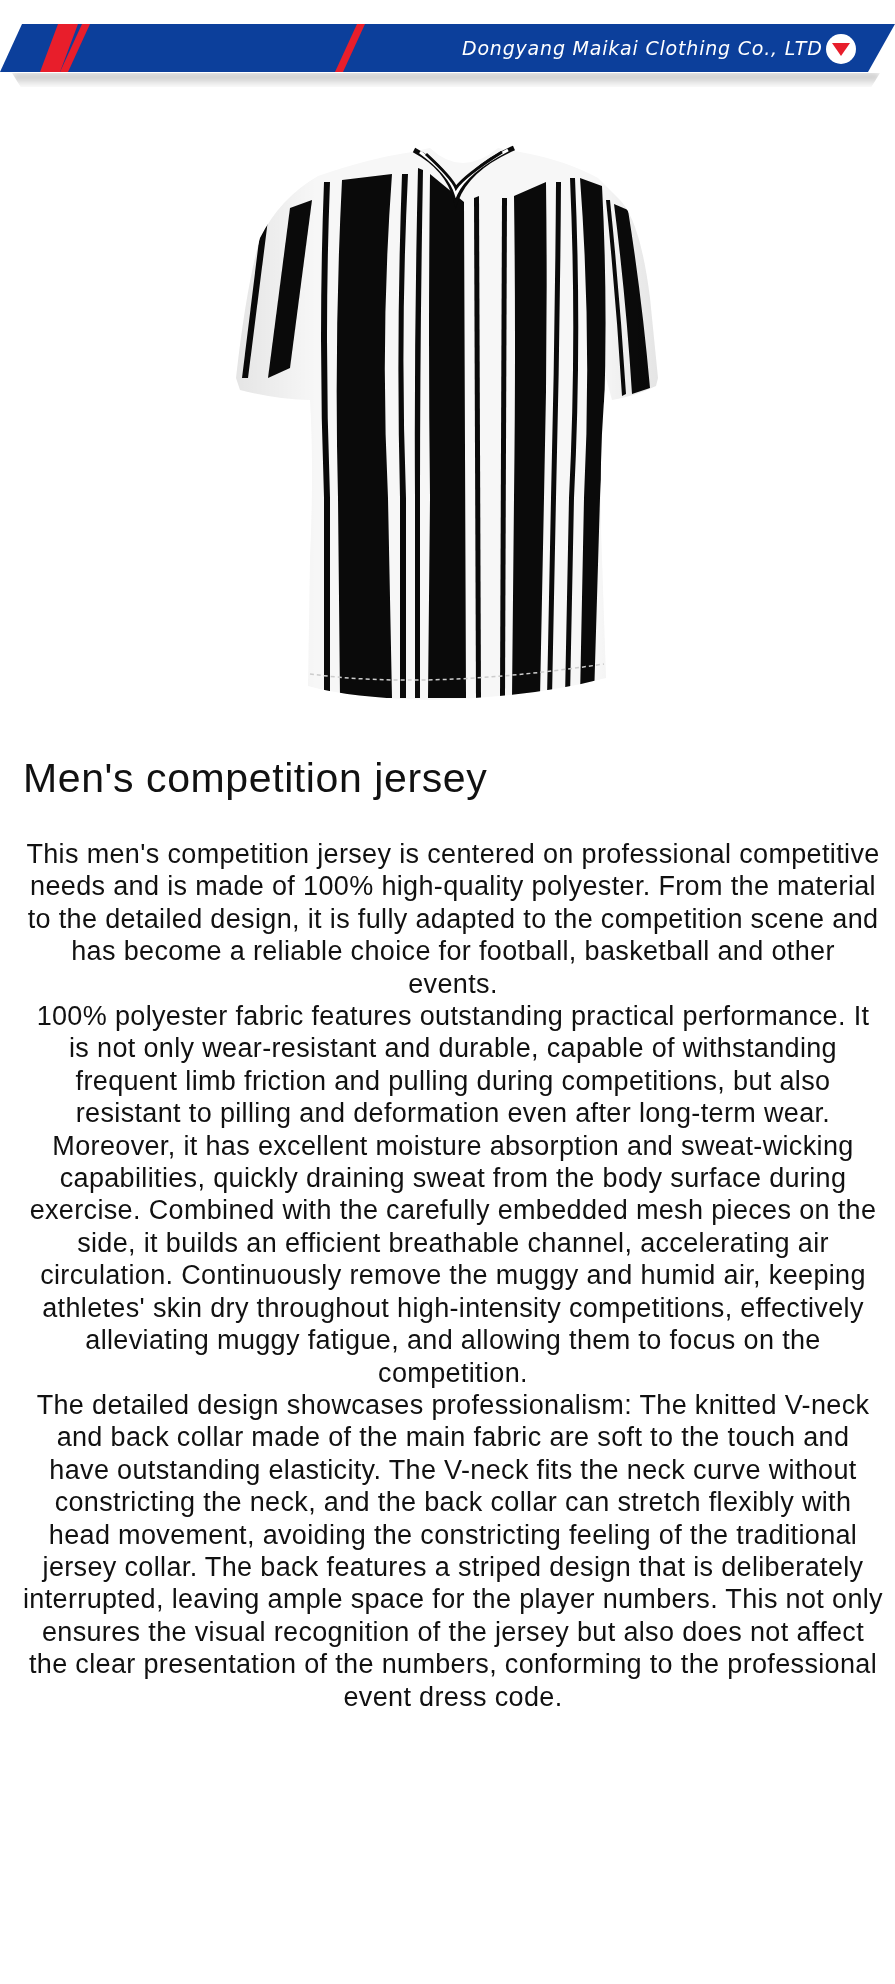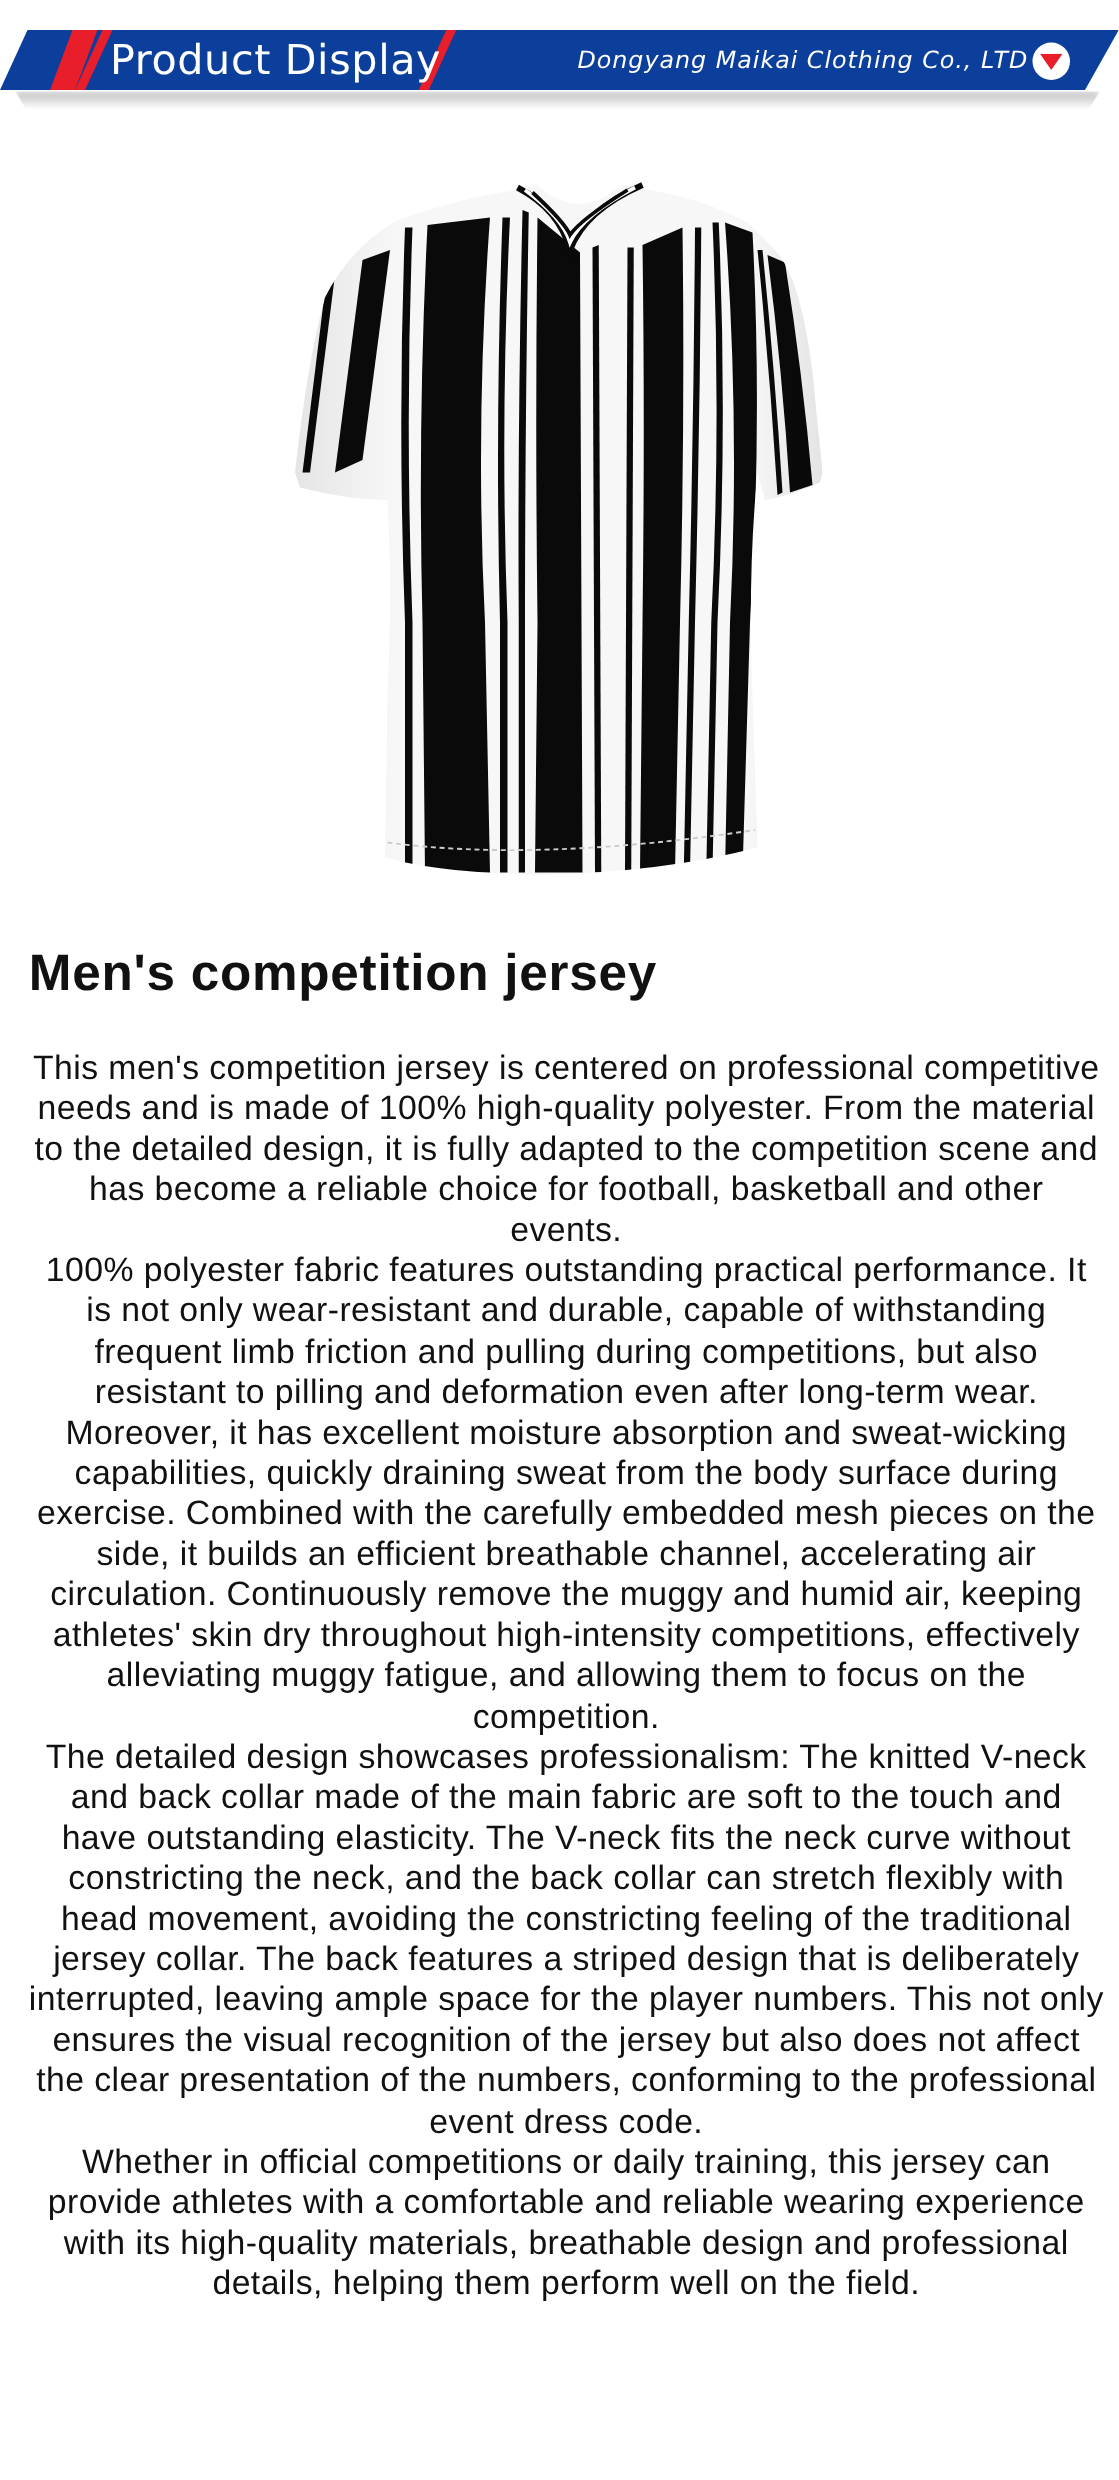--- a/index.html
+++ b/index.html
@@ -37,41 +37,40 @@
     border-radius: 50%; background: #ffffff;
   }
   .banner-badge svg { position: absolute; left: 6px; top: 9px; }
 
   
   .product-image { position: absolute; left: 230px; top: 138px; width: 432px; height: 570px; }
 
   
   .product-title {
     position: absolute; left: 23px; top: 755px; margin: 0;
-    font-size: 41px; font-weight: bold; color: #111111; letter-spacing: 0.6px;
+    font-size: 41px; font-weight: normal; color: #111111; letter-spacing: 0.6px;
     font-family: "Liberation Sans", sans-serif;
   }
   .description {
     position: absolute; left: 23px; top: 838px; width: 860px;
     font-size: 27px; line-height: 32.4px; color: #111111; letter-spacing: 0.35px;
     font-family: "Liberation Sans", sans-serif;
     text-align: center;
   }
   .description p { margin: 0; }
 </style>
 </head>
 <body>
 
 <div class="banner-wrap">
   <div class="banner-shadow"></div>
   <div class="banner">
     <div class="stripe stripe-1"></div>
     <div class="stripe stripe-2"></div>
     <div class="stripe stripe-3"></div>
-    <div class="banner-title">Product Display</div>
     <div class="banner-company">Dongyang Maikai Clothing Co., LTD</div>
     <div class="banner-badge">
       <svg width="18" height="13" viewBox="0 0 18 13">
           <polygon points="0,0 18,0 9,13" fill="#e81e2b"></polygon>
         </svg>
     </div>
   </div>
 </div>
 
 <div class="product-image">
@@ -121,14 +120,13 @@
     <path d="M80,536 Q200,552 374,526" fill="none" stroke="#cccccc" stroke-width="1.5" stroke-dasharray="4 3"></path>
   </svg>
 </div>
 
 <h1 class="product-title">Men's competition jersey</h1>
 
 <div class="description">
   <p>This men's competition jersey is centered on professional competitive needs and is made of 100% high-quality polyester. From the material to the detailed design, it is fully adapted to the competition scene and has become a reliable choice for football, basketball and other events.</p>
   <p>100% polyester fabric features outstanding practical performance. It is not only wear-resistant and durable, capable of withstanding frequent limb friction and pulling during competitions, but also resistant to pilling and deformation even after long-term wear. Moreover, it has excellent moisture absorption and sweat-wicking capabilities, quickly draining sweat from the body surface during exercise. Combined with the carefully embedded mesh pieces on the side, it builds an efficient breathable channel, accelerating air circulation. Continuously remove the muggy and humid air, keeping athletes' skin dry throughout high-intensity competitions, effectively alleviating muggy fatigue, and allowing them to focus on the competition.</p>
   <p>The detailed design showcases professionalism: The knitted V-neck and back collar made of the main fabric are soft to the touch and have outstanding elasticity. The V-neck fits the neck curve without constricting the neck, and the back collar can stretch flexibly with head movement, avoiding the constricting feeling of the traditional jersey collar. The back features a striped design that is deliberately interrupted, leaving ample space for the player numbers. This not only ensures the visual recognition of the jersey but also does not affect the clear presentation of the numbers, conforming to the professional event dress code.</p>
-  <p>Whether in official competitions or daily training, this jersey can provide athletes with a comfortable and reliable wearing experience with its high-quality materials, breathable design and professional details, helping them perform well on the field.</p>
 </div>
 
 </body></html>

